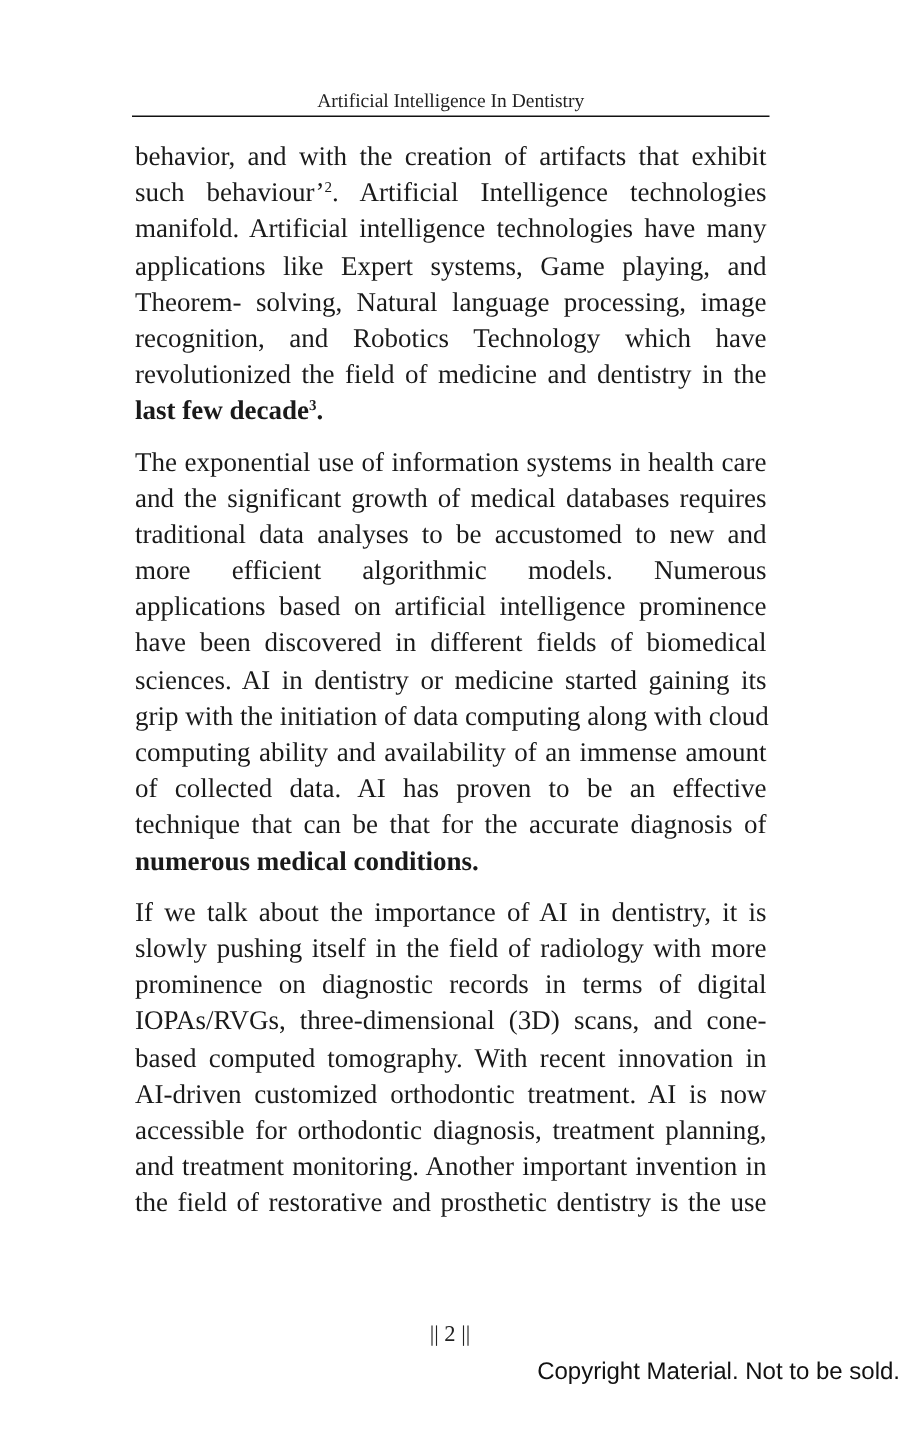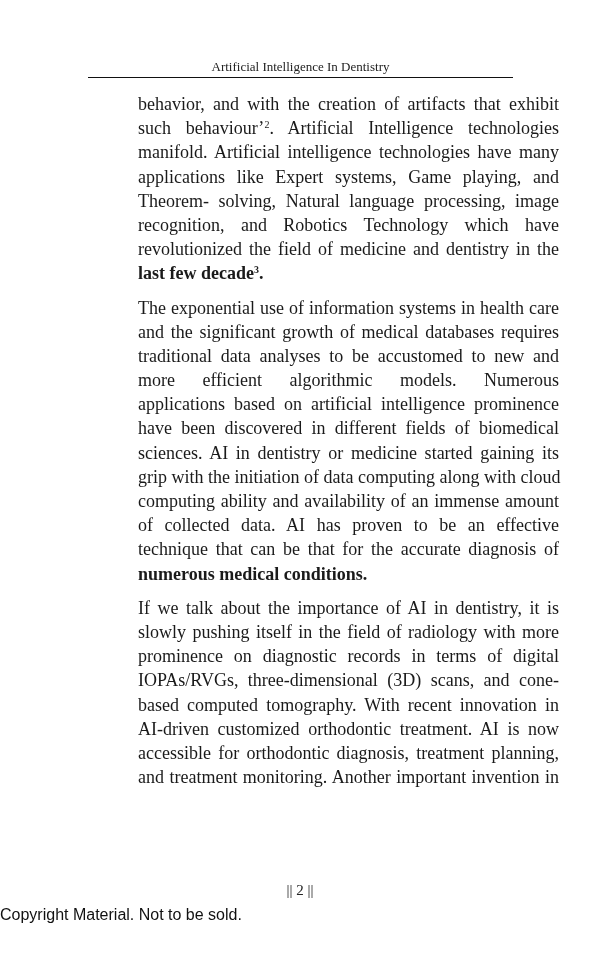--- a/index.html
+++ b/index.html
@@ -1,26 +1,26 @@
 <!DOCTYPE html>
 <html><head>
 <meta charset="utf-8">
 <style>
   html, body { margin: 0; padding: 0; }
   body { width: 600px; height: 960px; background: #ffffff; position: relative; overflow: hidden; font-family: "Liberation Serif", serif; color: #1a1a1a; }
   .header { position: absolute; left: 88px; top: 58px; width: 425px; text-align: center; font-size: 13px; line-height: 18px; color: #222; }
   .header-rule { position: absolute; left: 88px; top: 77px; width: 425px; height: 0; border-top: 1.5px solid #111; }
-  .body-text { position: absolute; left: 90px; top: 92px; width: 421px; font-size: 18px; margin-left: 48px; }
+  .body-text { position: absolute; left: 90px; top: 92px; width: 421px; font-size: 18px; }
   .para { margin: 0; }
   .line { display: block; height: 24.2px; line-height: 24.2px; text-align: justify; text-align-last: justify; white-space: nowrap; }
   .line.last { text-align-last: left; font-weight: bold; }
   .gap { height: 10px; }
   sup { font-size: 10px; line-height: 0; vertical-align: super; position: relative; top: 1px; }
   .page-num { position: absolute; left: 0; width: 600px; top: 882px; text-align: center; font-size: 15px; color: #222; }
-  .copyright { position: absolute; left: 0; width: 600px; top: 906px; text-align: left; font-family: "Liberation Sans", sans-serif; font-size: 16px; color: #111; }
+  .copyright { position: absolute; left: 0; width: 600px; top: 906px; text-align: right; font-family: "Liberation Sans", sans-serif; font-size: 16px; color: #111; }
 </style>
 </head>
 <body>
 
 <div class="header">Artificial Intelligence In Dentistry</div>
 <div class="header-rule"></div>
 
 <div class="body-text">
   <div class="para">
     <span class="line">behavior, and with the creation of artifacts that exhibit</span>
@@ -50,17 +50,18 @@
   <div class="gap"></div>
   <div class="para">
     <span class="line">If we talk about the importance of AI in dentistry, it is</span>
     <span class="line">slowly pushing itself in the field of radiology with more</span>
     <span class="line">prominence on diagnostic records in terms of digital</span>
     <span class="line">IOPAs/RVGs, three-dimensional (3D) scans, and cone-</span>
     <span class="line">based computed tomography. With recent innovation in</span>
     <span class="line">AI-driven customized orthodontic treatment. AI is now</span>
     <span class="line">accessible for orthodontic diagnosis, treatment planning,</span>
     <span class="line">and treatment monitoring. Another important invention in</span>
+    <span class="line">the field of restorative and prosthetic dentistry is the use</span>
   </div>
 </div>
 
 <div class="page-num">|| 2 ||</div>
 <div class="copyright">Copyright Material. Not to be sold.</div>
 
 </body></html>

